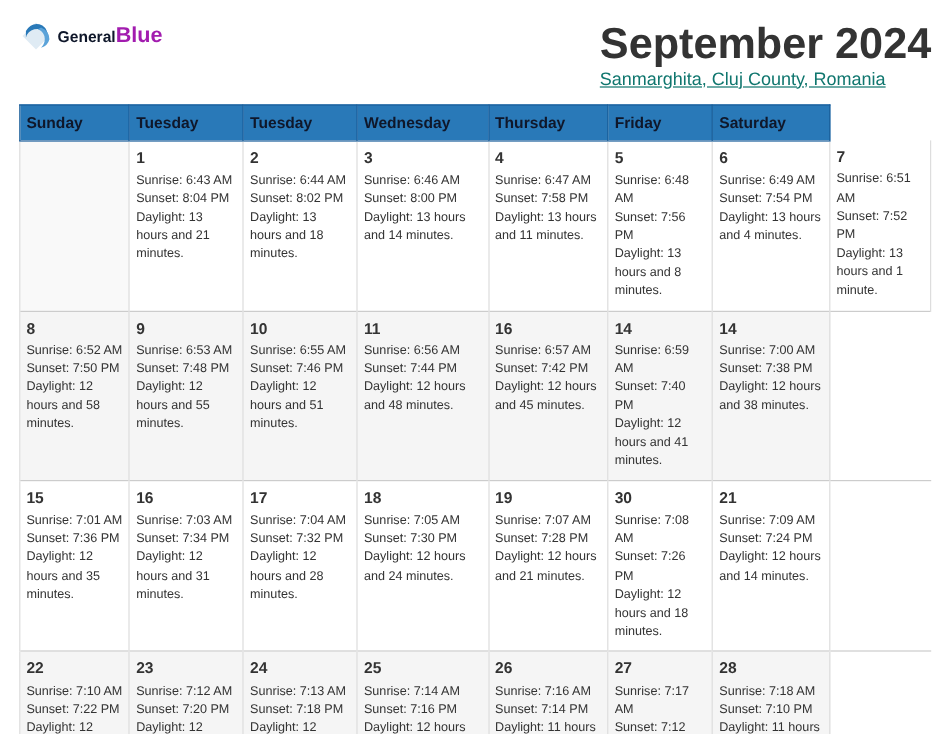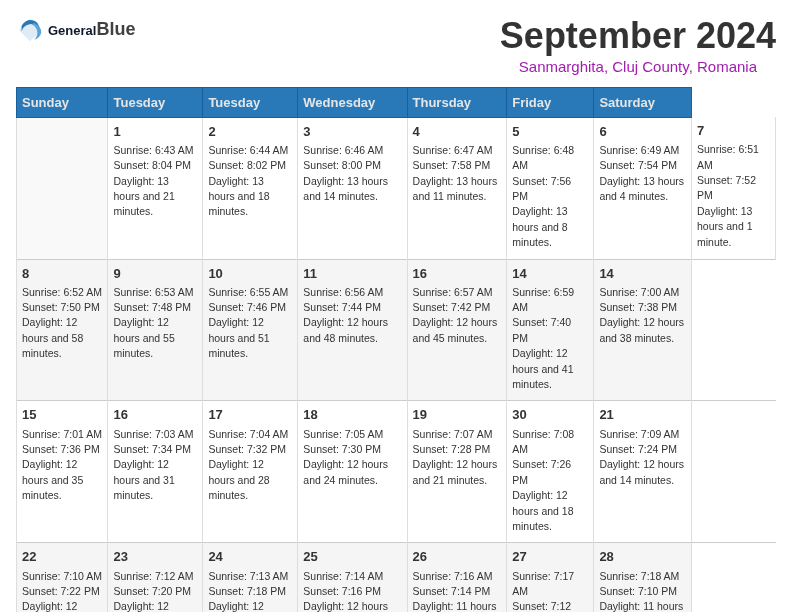--- a/index.html
+++ b/index.html
@@ -23,49 +23,50 @@
     }
     .logo-text-general {
       font-size: 13px;
       font-weight: bold;
       color: #0f172a;
       line-height: 1.1;
     }
     .logo-text-blue {
       font-size: 18px;
       font-weight: bold;
-      color: #404040;
+      color: #a21caf;
       line-height: 1.1;
     }
     .logo-icon {
       width: 28px;
       height: 28px;
     }
     .title-block {
-      text-align: center;
+      text-align: left;
     }
     .main-title {
       font-size: 36px;
       font-weight: bold;
       color: #333;
       line-height: 1.1;
     }
     .subtitle {
       font-size: 15px;
-      color: #a21caf;
+      color: #0f766e;
       margin-top: 2px;
+      text-decoration: underline;
     }
     table {
       width: 100%;
       border-collapse: collapse;
       font-size: 11px;
     }
     thead th {
       background: #2979b8;
-      color: #e5e5e5;
+      color: #0f172a;
       font-size: 13px;
       font-weight: bold;
       padding: 7px 5px;
       text-align: left;
       border: 1px solid #1a5e9a;
     }
     tbody tr {
       border-bottom: 1px solid #ccc;
     }
     tbody tr:nth-child(odd) {

